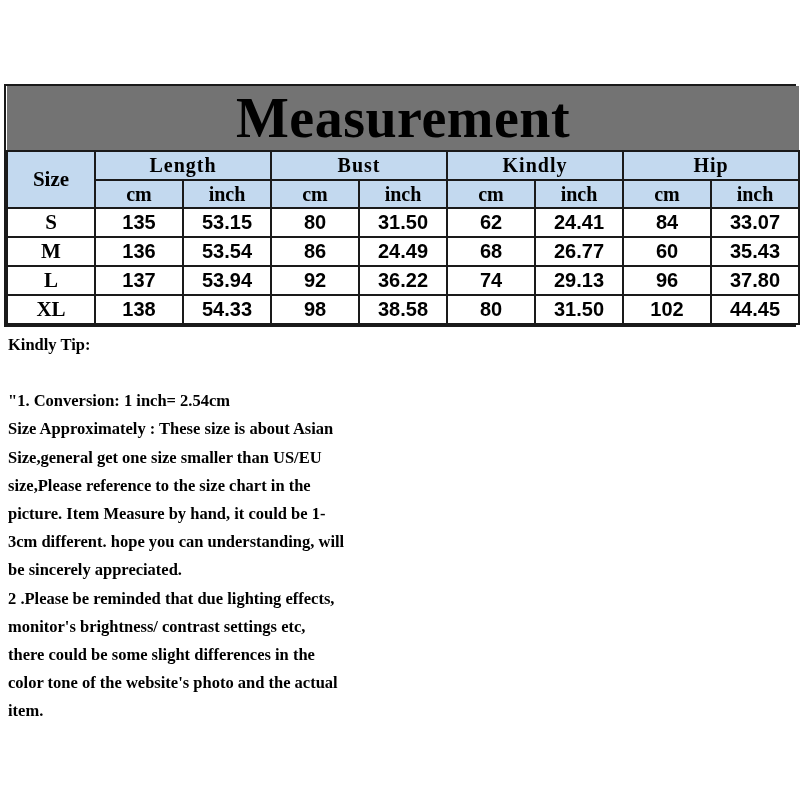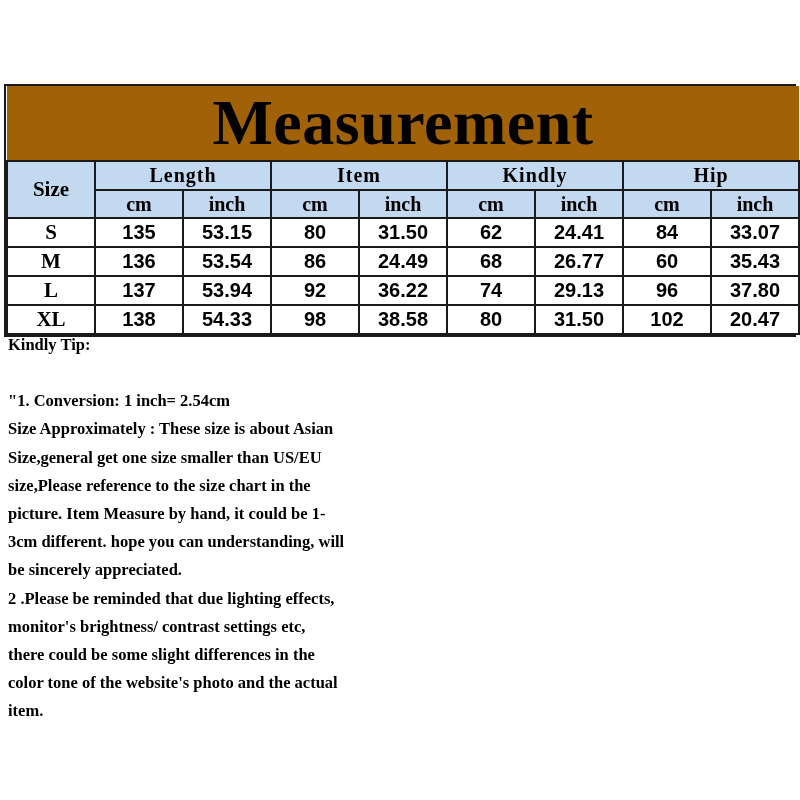--- a/index.html
+++ b/index.html
@@ -1,20 +1,20 @@
 <!DOCTYPE html>
 <html><head>
 <meta charset="utf-8">
 <style>
   html, body { margin:0; padding:0; background:#ffffff; }
   body { width:800px; height:800px; position:relative; overflow:hidden; font-family:"Liberation Serif", serif; color:#000; }
   .chart { position:absolute; left:4px; top:84px; width:792px; border:2px solid #1a1a1a; box-sizing:border-box; }
   table { border-collapse:collapse; width:100%; table-layout:fixed; }
   td, th { border:2px solid #1a1a1a; padding:0; text-align:center; vertical-align:middle; }
-  .title-cell { height:64px; background:#a16207; font-family:"Liberation Serif", serif; font-weight:bold; font-size:64px; letter-spacing:0.5px; border-top:none; border-left:none; border-right:none; }
+  .title-cell { height:64px; background:#737373; font-family:"Liberation Serif", serif; font-weight:bold; font-size:56px; letter-spacing:0.5px; border-top:none; border-left:none; border-right:none; }
   .hdr { background:#c3d9ef; font-family:"Liberation Serif", serif; font-weight:bold; font-size:20px; }
   .grp { height:27px; letter-spacing:1px; }
   .sub { height:26px; }
   .size-hdr { font-size:21px;margin-top:9px; }
   .row td { height:27px; font-family:"Liberation Sans", sans-serif; font-weight:bold; font-size:20px; background:#fff; }
   .row td.sz { font-family:"Liberation Serif", serif; font-size:21px; }
   .tips { position:absolute; left:8px; top:331px; width:440px; font-family:"Liberation Serif", serif; font-weight:bold; font-size:16.5px; line-height:28.2px; }
   .tips p { margin:0; }
   .blank { height:28px; }
 </style>
@@ -34,21 +34,21 @@
         <col style="width:88px">
         <col style="width:88px">
     </colgroup>
     <tbody>
         <tr>
       <td class="title-cell" colspan="9">Measurement</td>
     </tr>
     <tr>
       <td class="hdr size-hdr" rowspan="2">Size</td>
       <td class="hdr grp" colspan="2">Length</td>
-      <td class="hdr grp" colspan="2">Item</td>
+      <td class="hdr grp" colspan="2">Bust</td>
       <td class="hdr grp" colspan="2">Kindly</td>
       <td class="hdr grp" colspan="2">Hip</td>
     </tr>
     <tr>
       <td class="hdr sub">cm</td>
       <td class="hdr sub">inch</td>
       <td class="hdr sub">cm</td>
       <td class="hdr sub">inch</td>
       <td class="hdr sub">cm</td>
       <td class="hdr sub">inch</td>
@@ -90,21 +90,21 @@
     </tr>
     <tr class="row">
       <td class="sz">XL</td>
       <td>138</td>
       <td>54.33</td>
       <td>98</td>
       <td>38.58</td>
       <td>80</td>
       <td>31.50</td>
       <td>102</td>
-      <td>20.47</td>
+      <td>44.45</td>
     </tr>
   </tbody>
     </table>
 </div>
 
 <div class="tips">
   <p>Kindly Tip:</p>
   <div class="blank"></div>
   <p>"1. Conversion:  1 inch= 2.54cm</p>
   <p>Size Approximately :  These size is about Asian</p>

